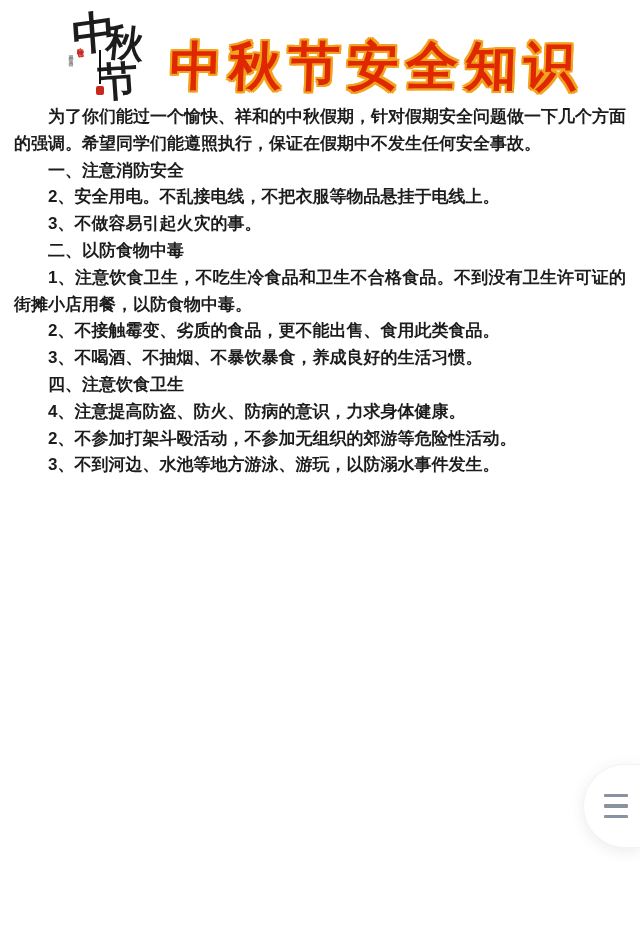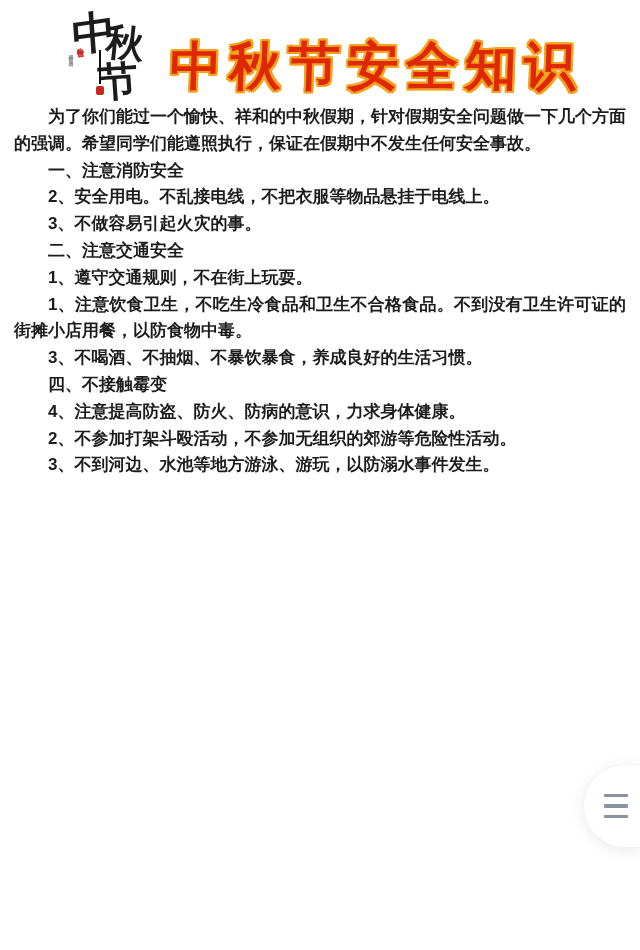--- a/index.html
+++ b/index.html
@@ -146,25 +146,25 @@
     <span class="seal"></span>
   </div>
   <div class="title">中秋节安全知识</div>
 </div>
 
 <div class="doc">
     <p class="para body">为了你们能过一个愉快、祥和的中秋假期，针对假期安全问题做一下几个方面的强调。希望同学们能遵照执行，保证在假期中不发生任何安全事故。</p>
     <p class="para heading">一、注意消防安全</p>
     <p class="para item">2、安全用电。不乱接电线，不把衣服等物品悬挂于电线上。</p>
     <p class="para item">3、不做容易引起火灾的事。</p>
-    <p class="para heading">二、注意交通安全</p>
-    <p class="para item">1、遵守交通规则，不在街上玩耍。</p>
+    <p class="para heading">二、以防食物中毒</p>
     <p class="para item">1、注意饮食卫生，不吃生冷食品和卫生不合格食品。不到没有卫生许可证的街摊小店用餐，以防食物中毒。</p>
+    <p class="para item">2、不接触霉变、劣质的食品，更不能出售、食用此类食品。</p>
     <p class="para item">3、不喝酒、不抽烟、不暴饮暴食，养成良好的生活习惯。</p>
-    <p class="para heading">四、不接触霉变</p>
+    <p class="para heading">四、注意饮食卫生</p>
     <p class="para item">4、注意提高防盗、防火、防病的意识，力求身体健康。</p>
     <p class="para item">2、不参加打架斗殴活动，不参加无组织的郊游等危险性活动。</p>
     <p class="para item">3、不到河边、水池等地方游泳、游玩，以防溺水事件发生。</p>
   </div>
 
 <div class="menu-btn">
   <div class="hamburger">
     <span></span>
     <span></span>
     <span></span>

